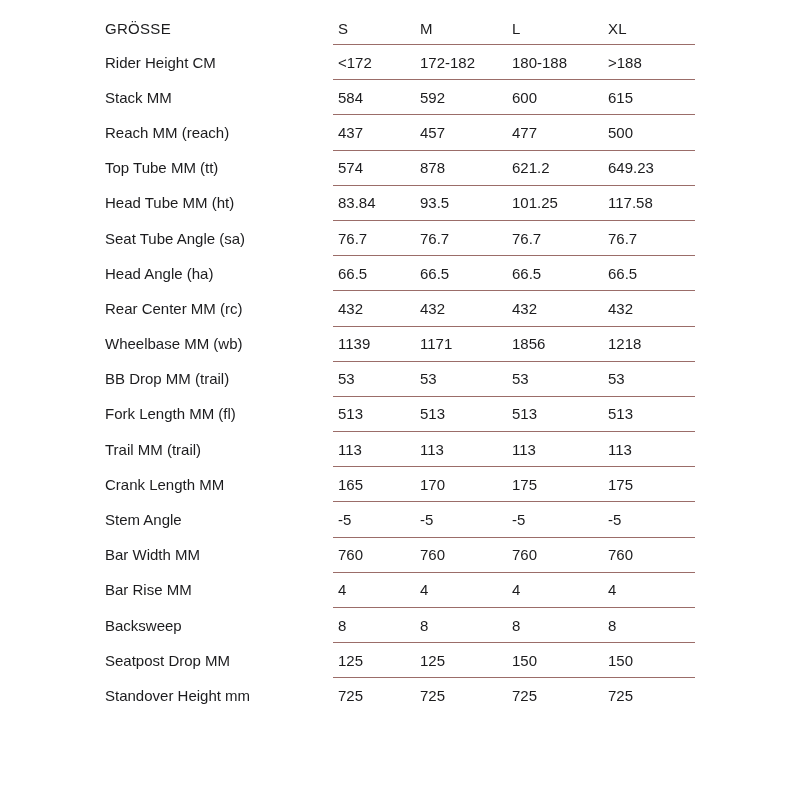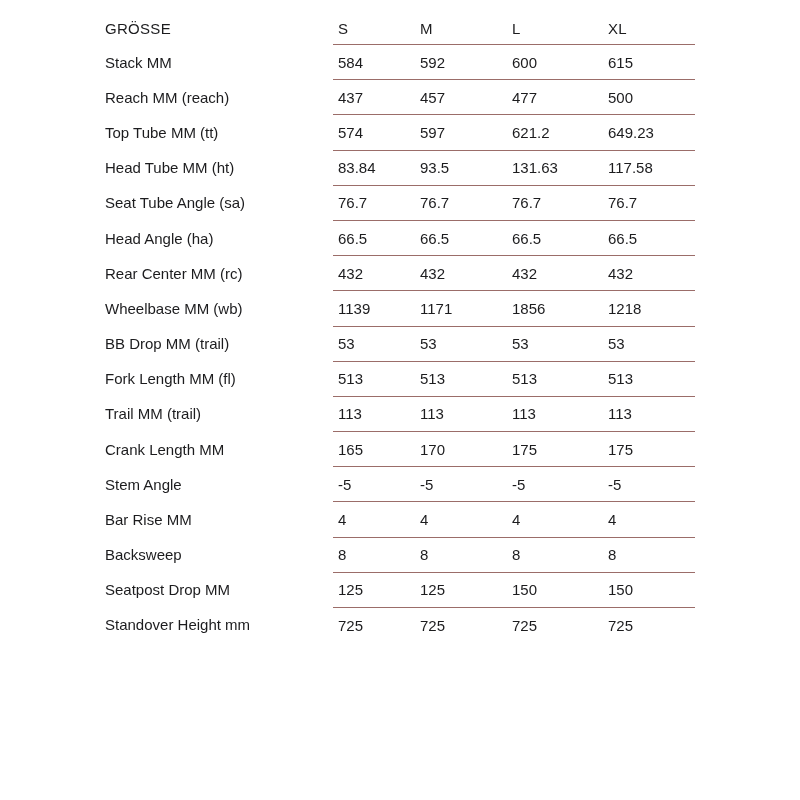--- a/index.html
+++ b/index.html
@@ -68,45 +68,52 @@
       <tr>
         <th class="label">GRÖSSE</th>
         <th class="value">S</th>
         <th class="value">M</th>
         <th class="value">L</th>
         <th class="value">XL</th>
       </tr>
     </thead>
     <tbody id="geo-tbody">
         <tr>
+          <td class="label">Rider Height CM</td>
+          <td class="value">&lt;172</td>
+          <td class="value">172-182</td>
+          <td class="value">180-188</td>
+          <td class="value">&gt;188</td>
+        </tr>
+        <tr>
           <td class="label">Stack MM</td>
           <td class="value">584</td>
           <td class="value">592</td>
           <td class="value">600</td>
           <td class="value">615</td>
         </tr>
         <tr>
           <td class="label">Reach MM (reach)</td>
           <td class="value">437</td>
           <td class="value">457</td>
           <td class="value">477</td>
           <td class="value">500</td>
         </tr>
         <tr>
           <td class="label">Top Tube MM (tt)</td>
           <td class="value">574</td>
-          <td class="value">597</td>
+          <td class="value">878</td>
           <td class="value">621.2</td>
           <td class="value">649.23</td>
         </tr>
         <tr>
           <td class="label">Head Tube MM (ht)</td>
           <td class="value">83.84</td>
           <td class="value">93.5</td>
-          <td class="value">131.63</td>
+          <td class="value">101.25</td>
           <td class="value">117.58</td>
         </tr>
         <tr>
           <td class="label">Seat Tube Angle (sa)</td>
           <td class="value">76.7</td>
           <td class="value">76.7</td>
           <td class="value">76.7</td>
           <td class="value">76.7</td>
         </tr>
         <tr>
@@ -159,20 +166,27 @@
           <td class="value">175</td>
         </tr>
         <tr>
           <td class="label">Stem Angle</td>
           <td class="value">-5</td>
           <td class="value">-5</td>
           <td class="value">-5</td>
           <td class="value">-5</td>
         </tr>
         <tr>
+          <td class="label">Bar Width MM</td>
+          <td class="value">760</td>
+          <td class="value">760</td>
+          <td class="value">760</td>
+          <td class="value">760</td>
+        </tr>
+        <tr>
           <td class="label">Bar Rise MM</td>
           <td class="value">4</td>
           <td class="value">4</td>
           <td class="value">4</td>
           <td class="value">4</td>
         </tr>
         <tr>
           <td class="label">Backsweep</td>
           <td class="value">8</td>
           <td class="value">8</td>

